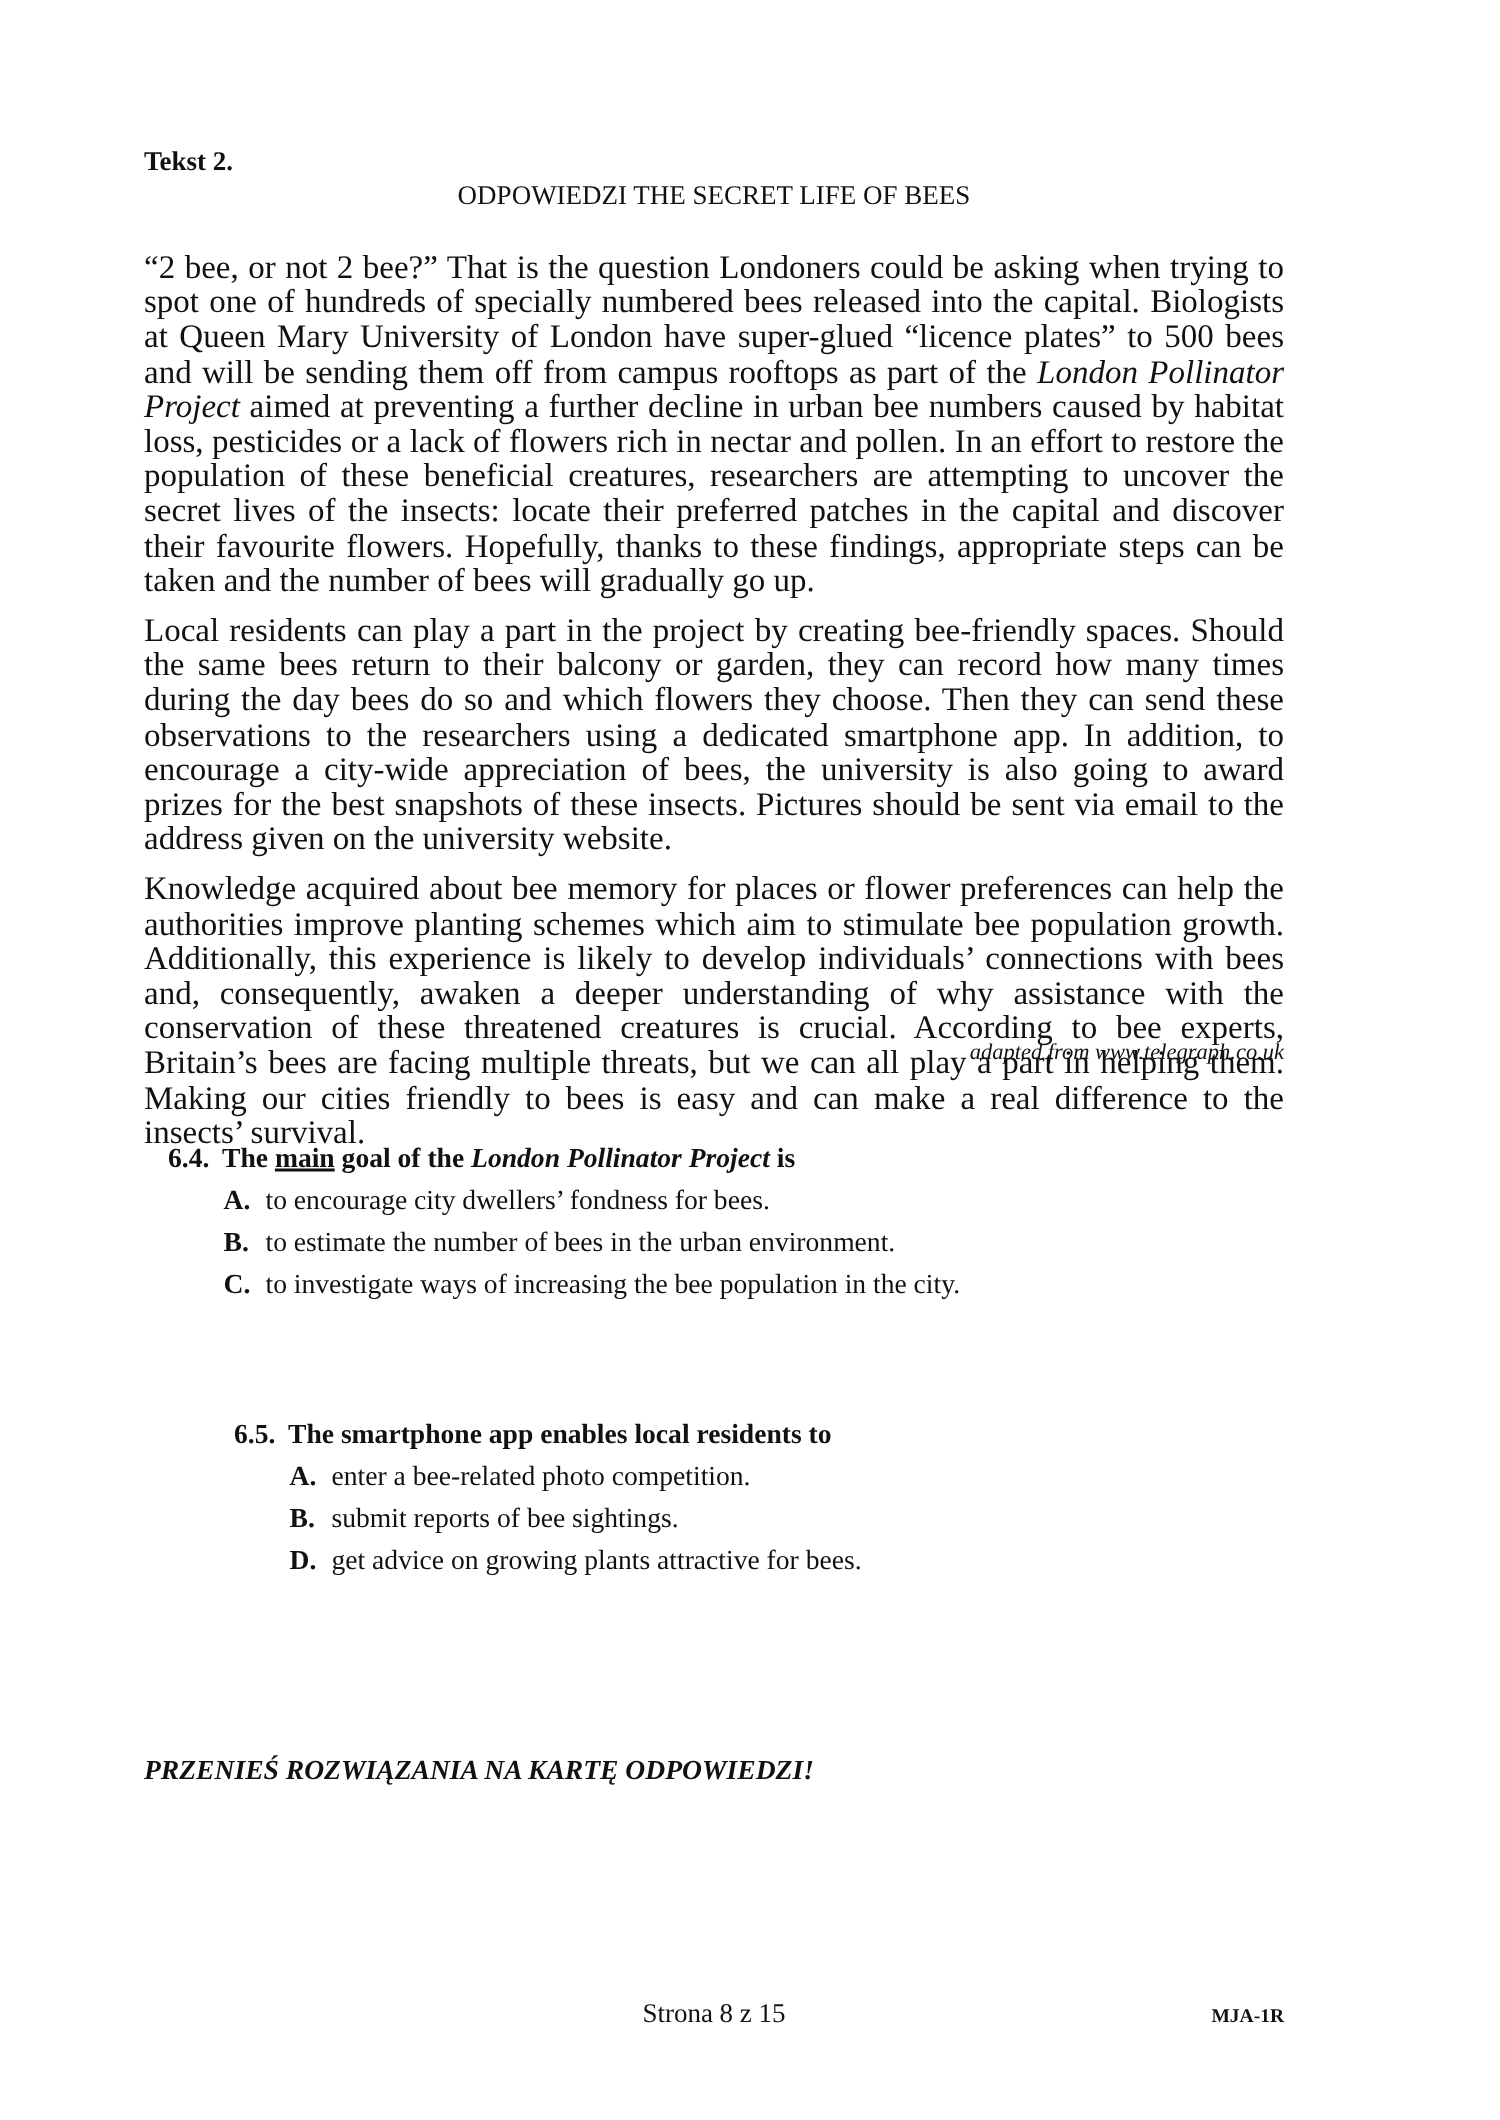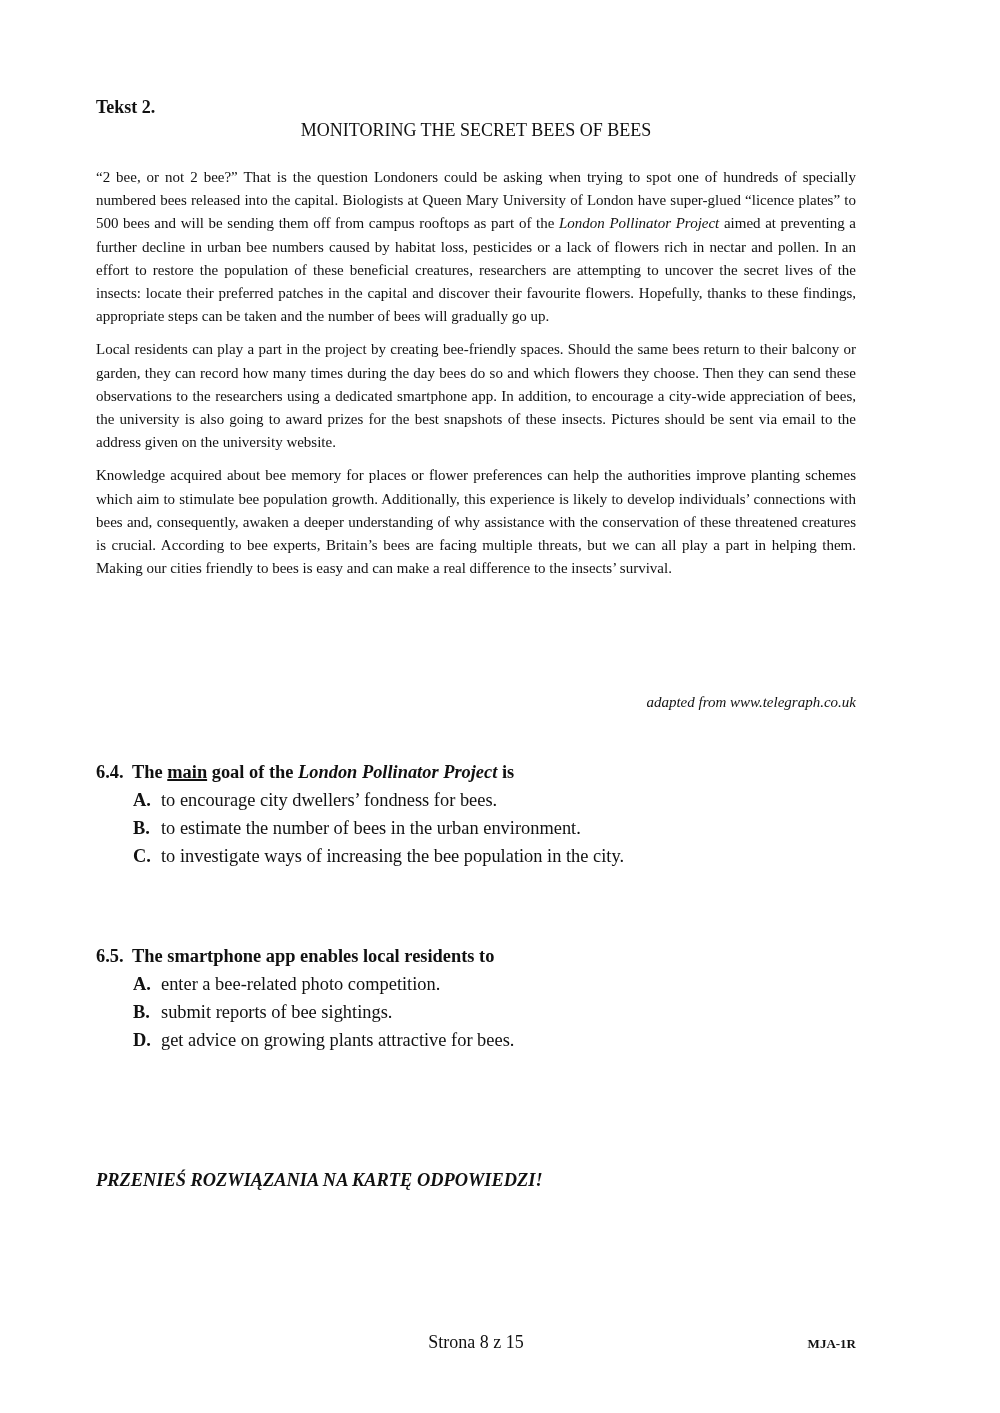--- a/index.html
+++ b/index.html
@@ -1,41 +1,41 @@
 <!DOCTYPE html>
 <html><head>
 <meta charset="utf-8">
 <style>
   html, body { margin: 0; padding: 0; background: #ffffff; }
   body { width: 1000px; height: 1413px; position: relative; overflow: hidden;
          font-family: "Liberation Serif", "DejaVu Serif", serif; color: #111; }
   .page { position: absolute; left: 0; top: 0; width: 1000px; height: 1388px; }
   .label { position: absolute; left: 96px; top: 97px; font-weight: bold; font-size: 18px; }
   .title { position: absolute; left: 0; width: 952px; top: 120px; text-align: center; font-size: 18px; padding-left: 0; }
-  .body-text { position: absolute; left: 96px; width: 760px; top: 166px; font-size: 15px; line-height: 23.2px; text-align: justify; }
+  .body-text { position: absolute; left: 96px; width: 760px; top: 166px; font-size: 22px; line-height: 23.2px; text-align: justify; }
   .body-text p { margin: 0 0 10px 0; }
   .source { position: absolute; right: 144px; top: 694px; font-style: italic; font-size: 15px; }
-  .question { position: absolute; left: 96px; width: 780px; font-size: 18.4px; }
+  .question { position: absolute; left: 112px; width: 780px; font-size: 18.4px; }
   .q-stem { font-weight: bold; line-height: 28px; }
   .q-num { display: inline-block; width: 36px; }
   .opt { line-height: 28px; padding-left: 37px; }
   .opt-letter { font-weight: bold; display: inline-block; width: 28px; }
   .q64 { top: 758px; }
-  .q65 { top: 942px; }
+  .q65 { top: 942px; margin-left: 44px; }
   .instruction { position: absolute; left: 96px; top: 1130px; font-weight: bold; font-style: italic; font-size: 18.4px; margin-top: 40px; }
   .footer-page { position: absolute; left: 0; width: 952px; top: 1332px; text-align: center; font-size: 18px; }
   .footer-code { position: absolute; right: 144px; top: 1336px; font-weight: bold; font-size: 13px; margin-left: 25px; }
   u { text-decoration-thickness: 1.5px; }
 </style>
 </head>
 <body>
 
 <div class="page">
   <div class="label">Tekst 2.</div>
-  <div class="title">MONITORING THE SECRET BEES OF BEES</div>
+  <div class="title">ODPOWIEDZI THE SECRET LIFE OF BEES</div>
 
   <div class="body-text">
     <p><span>“2 bee, or not 2 bee?” That is the question Londoners could be asking when trying to spot one of hundreds of specially numbered bees released into the capital. Biologists at Queen Mary University of London have super-glued “licence plates” to 500 bees and will be sending them off from campus rooftops as part of the </span><i>London Pollinator Project</i><span> aimed at preventing a further decline in urban bee numbers caused by habitat loss, pesticides or a lack of flowers rich in nectar and pollen. In an effort to restore the population of these beneficial creatures, researchers are attempting to uncover the secret lives of the insects: locate their preferred patches in the capital and discover their favourite flowers. Hopefully, thanks to these findings, appropriate steps can be taken and the number of bees will gradually go up.</span></p>
     <p>Local residents can play a part in the project by creating bee-friendly spaces. Should the same bees return to their balcony or garden, they can record how many times during the day bees do so and which flowers they choose. Then they can send these observations to the researchers using a dedicated smartphone app. In addition, to encourage a city-wide appreciation of bees, the university is also going to award prizes for the best snapshots of these insects. Pictures should be sent via email to the address given on the university website.</p>
     <p>Knowledge acquired about bee memory for places or flower preferences can help the authorities improve planting schemes which aim to stimulate bee population growth. Additionally, this experience is likely to develop individuals’ connections with bees and, consequently, awaken a deeper understanding of why assistance with the conservation of these threatened creatures is crucial. According to bee experts, Britain’s bees are facing multiple threats, but we can all play a part in helping them. Making our cities friendly to bees is easy and can make a real difference to the insects’ survival.</p>
   </div>
 
   <div class="source">adapted from www.telegraph.co.uk</div>
 
   <div class="question q64">

